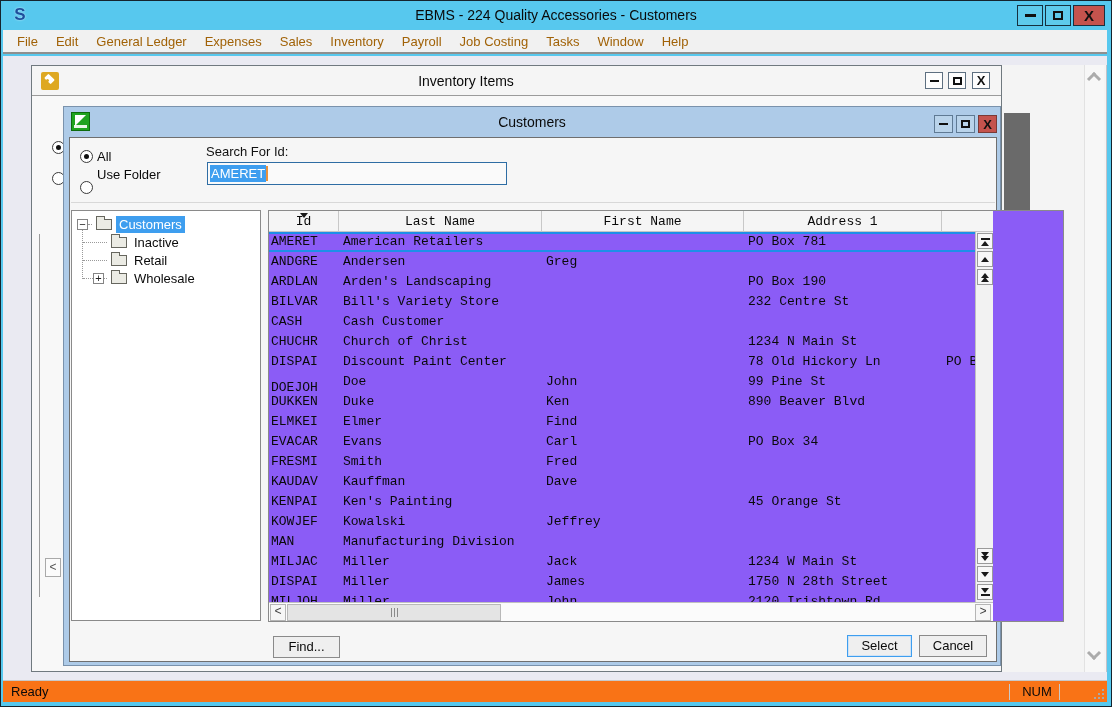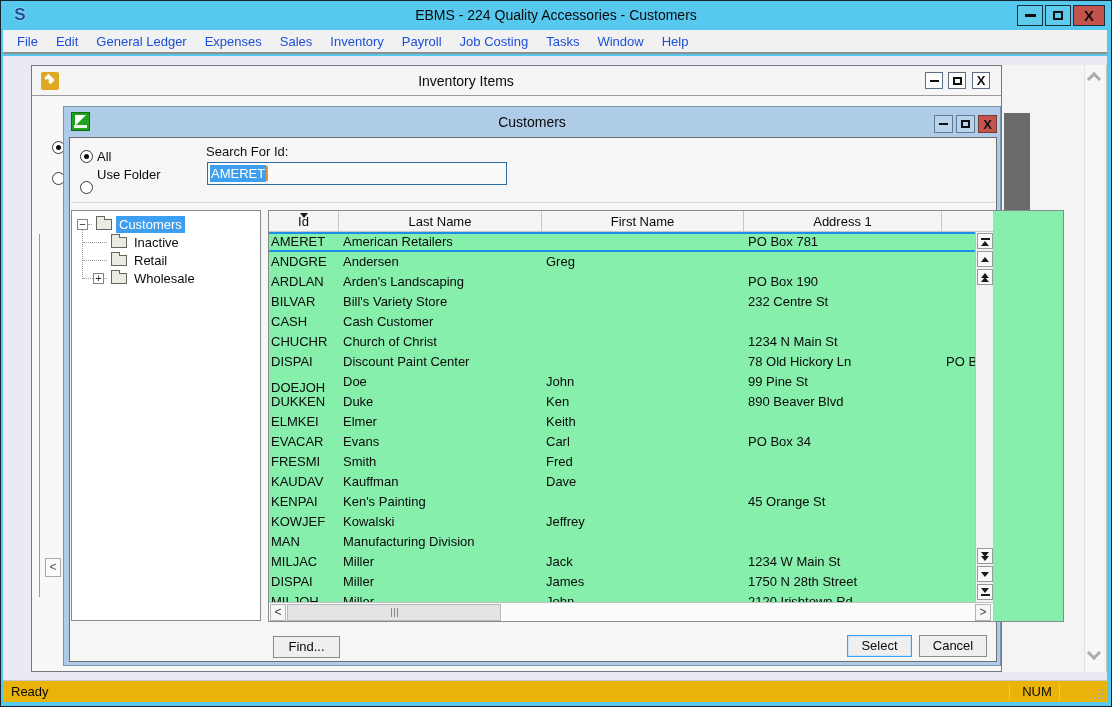--- a/index.html
+++ b/index.html
@@ -19,21 +19,21 @@
   #main-title{left:0;top:0;width:100%;height:29px;line-height:29px;text-align:center;font-size:14px;color:#0a0a0a;}
   .win-btn{display:flex;align-items:center;justify-content:center;border:1px solid #16303f;}
   .cy-btn{background:#5ecaec;}
   .red-btn{background:var(--close-red);}
   .gl-min{width:11px;height:3px;background:#101010;}
   .gl-max{width:10px;height:9px;border:2px solid #101010;background:transparent;}
   .gl-x{font-size:15px;font-weight:bold;color:#101010;line-height:1;}
 
   
   #menubar{left:2px;top:29px;width:1104px;height:24px;background:#F1F1F1;border-bottom:2px solid #8f8f8f;display:flex;align-items:center;padding-left:5px;}
-  .menu-item{padding:3px 9px;color:#1d4ed8;}
+  .menu-item{padding:3px 9px;color:#a16207;}
 
   
   #client{left:2px;top:55px;width:1104px;height:624px;background:#EAEAF2;overflow:hidden;}
 
   
   #right-panel{left:999px;top:9px;width:105px;height:607px;background:#F4F4F4;border-right:1px solid #c3c3c9;}
   #dark-box{left:2px;top:48px;width:26px;height:214px;background:#6A6A6A;}
   #partial-label{left:1px;top:310px;color:#17375E;font-size:14px;}
   #bg-scroll-lane{left:82px;top:0;width:20px;height:607px;background:#F7F7F7;border-left:1px solid #e2e2e2;}
   .chev{width:10px;height:10px;border-left:3px solid #ABABAB;border-top:3px solid #ABABAB;}
@@ -76,21 +76,21 @@
   #tree-vline{left:10px;top:15px;width:1px;height:53px;border-left:1px dotted #9a9a9a;}
   .tree-row{position:absolute;left:0;height:18px;display:flex;align-items:center;}
   .expander{width:11px;height:11px;background:#fff;border:1px solid #848484;color:#222;font-size:11px;line-height:9px;text-align:center;}
   .folder{width:16px;height:11px;background:#ECECе6;background:#EBEBE4;border:1px solid #66665e;position:relative;margin:0 4px;}
   .folder::before{content:"";position:absolute;left:-1px;top:-4px;width:7px;height:3px;background:#EBEBE4;border:1px solid #66665e;border-bottom:none;}
   .connector{border-top:1px dotted #9a9a9a;}
   .tree-label{padding:1px 3px;color:#0a0a0a;white-space:nowrap;}
   .tree-label.sel{background:var(--selection);color:#fff;}
 
   
-  #table-panel{left:198px;top:72px;width:796px;height:412px;background:#86efac;border:1px solid #8a8a8a;}
+  #table-panel{left:198px;top:72px;width:796px;height:412px;background:#8b5cf6;border:1px solid #8a8a8a;font-family:Liberation Mono, monospace;}
   #thead{left:0;top:0;width:724px;height:21px;background:#F5F5F5;border-bottom:1px solid #c6c6c6;display:flex;}
   .th{height:21px;line-height:21px;text-align:center;border-right:1px solid #c8c8c8;position:relative;color:#0a0a0a;overflow:hidden;}
   .sort-tri{position:absolute;top:2px;left:50%;margin-left:-4px;width:0;height:0;border-left:4px solid transparent;border-right:4px solid transparent;border-top:5px solid #1a1a1a;}
   #tbody{left:0;top:21px;width:706px;height:370px;overflow:hidden;}
   .row{display:flex;height:20px;align-items:center;border-top:2px solid transparent;border-bottom:2px solid transparent;}
   .row.sel{border-top:2px solid #1E8FE8;border-bottom:2px solid #1E8FE8;}
   .cell{height:16px;line-height:16px;white-space:nowrap;overflow:hidden;color:#0a0a0a;}
 
   
   #vsb{left:706px;top:21px;width:18px;height:370px;background:#F2F2F2;border-left:1px solid #c0c0c0;}
@@ -103,21 +103,21 @@
   #hsb-thumb{position:absolute;left:18px;top:1px;width:214px;height:17px;background:#E4E4E4;border:1px solid #b8b8b8;display:flex;align-items:center;justify-content:center;gap:2px;}
   .grip-line{width:1px;height:9px;background:#8a8a8a;}
 
   
   .push-btn{position:absolute;background:#EFEFEF;border:1px solid #8a8a8a;text-align:center;color:#0a0a0a;}
   #find-btn{left:203px;top:498px;width:67px;height:22px;line-height:20px;}
   #select-btn{left:777px;top:497px;width:65px;height:22px;line-height:20px;border:1px solid #3E9EEF;box-shadow:inset 0 0 0 1px #cfe3f6;}
   #cancel-btn{left:849px;top:497px;width:68px;height:22px;line-height:20px;}
 
   
-  #statusbar{left:2px;top:679px;width:1104px;height:22px;background:#eab308;border-top:1px solid #c8c8c8;}
+  #statusbar{left:2px;top:679px;width:1104px;height:22px;background:#f97316;border-top:1px solid #c8c8c8;}
   #status-left{left:8px;top:0;line-height:21px;color:#0a0a0a;}
   .status-div{top:3px;width:1px;height:16px;background:#c8c8c8;}
   #status-num{left:1016px;top:0;width:36px;text-align:center;line-height:21px;color:#0a0a0a;}
   #grip{right:3px;bottom:3px;width:12px;height:12px;}
   #grip i{position:absolute;width:2px;height:2px;background:#a9a9a9;}
 </style>
 </head>
 <body>
 
 <div id="main">
@@ -306,21 +306,21 @@
               <div class="row">
                 <div class="cell" style="width: 70px; padding-left: 2px;">DUKKEN</div>
                 <div class="cell" style="width: 203px; padding-left: 4px;">Duke</div>
                 <div class="cell" style="width: 202px; padding-left: 4px;">Ken</div>
                 <div class="cell" style="width: 198px; padding-left: 4px;">890 Beaver Blvd</div>
                 <div class="cell" style="width: 33px; padding-left: 4px;"></div>
               </div>
               <div class="row">
                 <div class="cell" style="width: 70px; padding-left: 2px;">ELMKEI</div>
                 <div class="cell" style="width: 203px; padding-left: 4px;">Elmer</div>
-                <div class="cell" style="width: 202px; padding-left: 4px;">Keith</div>
+                <div class="cell" style="width: 202px; padding-left: 4px;">Find</div>
                 <div class="cell" style="width: 33px; padding-left: 4px;"></div>
               </div>
               <div class="row">
                 <div class="cell" style="width: 70px; padding-left: 2px;">EVACAR</div>
                 <div class="cell" style="width: 203px; padding-left: 4px;">Evans</div>
                 <div class="cell" style="width: 202px; padding-left: 4px;">Carl</div>
                 <div class="cell" style="width: 198px; padding-left: 4px;">PO Box 34</div>
                 <div class="cell" style="width: 33px; padding-left: 4px;"></div>
               </div>
               <div class="row">

